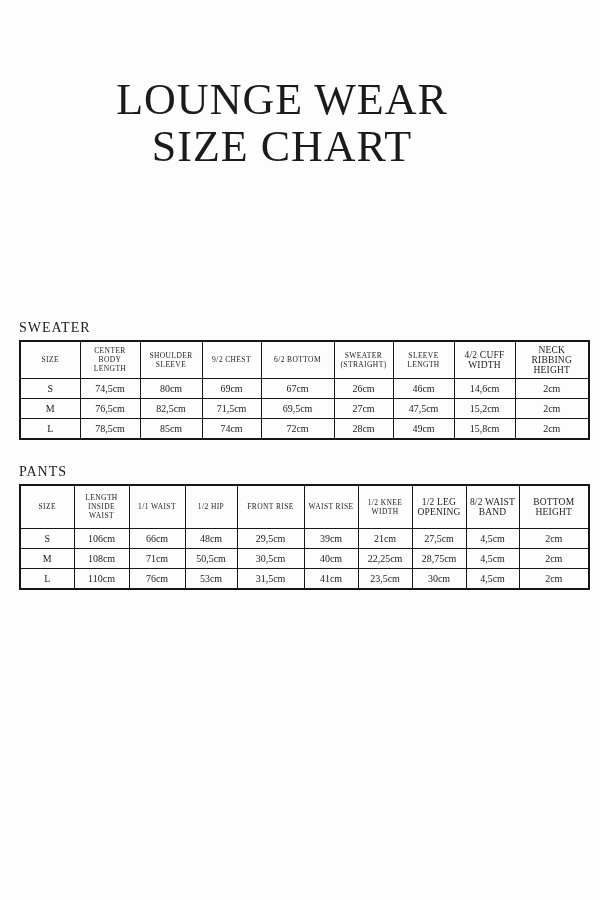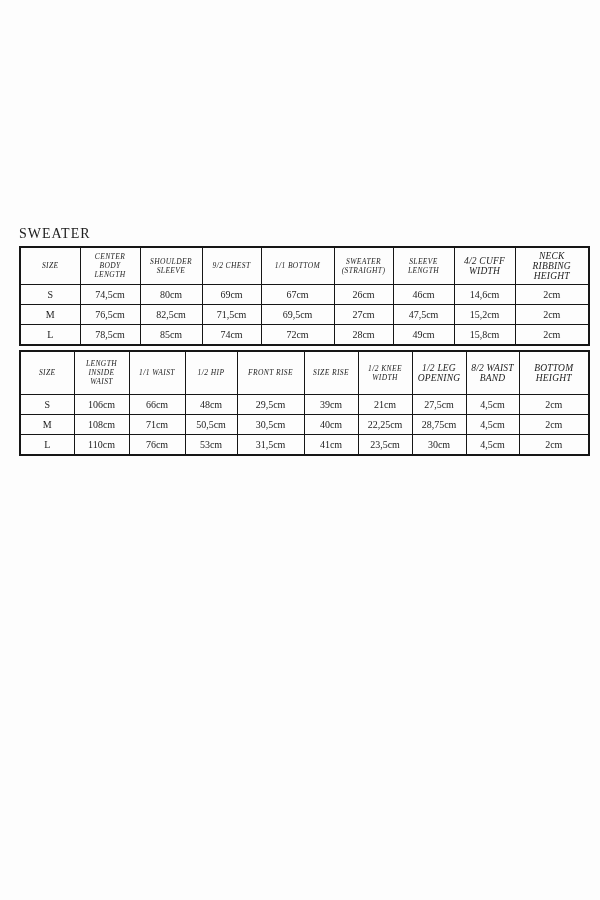--- a/index.html
+++ b/index.html
@@ -52,21 +52,20 @@
     text-align: center;
     vertical-align: middle;
     font-weight: 400;
     overflow: hidden;
   }
   table.size-table th {
     font-size: 7.5px;
     letter-spacing: 0.4px;
     padding: 2px 3px;
     box-sizing: border-box;
-    font-style: italic;
   }
   table.sweater-table th { height: 37px; }
   table.pants-table   th { height: 44px; }
   
   table.sweater-table th:nth-child(8),
   table.sweater-table th:nth-child(9),
   table.pants-table th:nth-child(8),
   table.pants-table th:nth-child(9),
   table.pants-table th:nth-child(10) { font-size: 9.5px; letter-spacing: 0.2px; }
 
@@ -76,20 +75,22 @@
     padding: 0 2px;
     box-sizing: content-box;
   }
 </style>
 </head>
 <body>
 
 <div class="page">
 
   <div class="title-block">
+    <div class="title-line">LOUNGE WEAR</div>
+    <div class="title-line">SIZE CHART</div>
   </div>
 
   <div class="section">
     <div class="section-label label-sweater">SWEATER</div>
     <table class="size-table sweater-table">
       <colgroup>
         <col style="width:60px">
           <col style="width:60px">
           <col style="width:62px">
         <col style="width:59px">
@@ -98,21 +99,21 @@
         <col style="width:61px">
           <col style="width:61px">
           <col style="width:74px">
       </colgroup>
       <thead>
           <tr>
             <th>SIZE</th>
             <th>CENTER BODY LENGTH</th>
             <th>SHOULDER SLEEVE</th>
             <th>9/2 CHEST</th>
-            <th>1/1 BOTTOM</th>
+            <th>6/2 BOTTOM</th>
             <th>SWEATER (STRAIGHT)</th>
             <th>SLEEVE LENGTH</th>
             <th>4/2 CUFF WIDTH</th>
             <th>NECK RIBBING HEIGHT</th>
           </tr>
         </thead>
       <tbody>
           <tr>
             <td>S</td>
             <td>74,5cm</td>
@@ -144,41 +145,42 @@
             <td>28cm</td>
             <td>49cm</td>
             <td>15,8cm</td>
             <td>2cm</td>
           </tr>
         </tbody>
     </table>
   </div>
 
   <div class="section">
+    <div class="section-label label-pants">PANTS</div>
     <table class="size-table pants-table">
       <colgroup>
         <col style="width:54px">
           <col style="width:55px">
           <col style="width:56px">
         <col style="width:52px">
           <col style="width:67px">
           <col style="width:54px">
         <col style="width:54px">
           <col style="width:54px">
           <col style="width:53px">
         <col style="width:70px">
       </colgroup>
       <thead>
           <tr>
             <th>SIZE</th>
             <th>LENGTH INSIDE WAIST</th>
             <th>1/1 WAIST</th>
             <th>1/2 HIP</th>
             <th>FRONT RISE</th>
-            <th>SIZE RISE</th>
+            <th>WAIST RISE</th>
             <th>1/2 KNEE WIDTH</th>
             <th>1/2 LEG OPENING</th>
             <th>8/2 WAIST BAND</th>
             <th>BOTTOM HEIGHT</th>
           </tr>
         </thead>
       <tbody>
           <tr>
             <td>S</td>
             <td>106cm</td>

